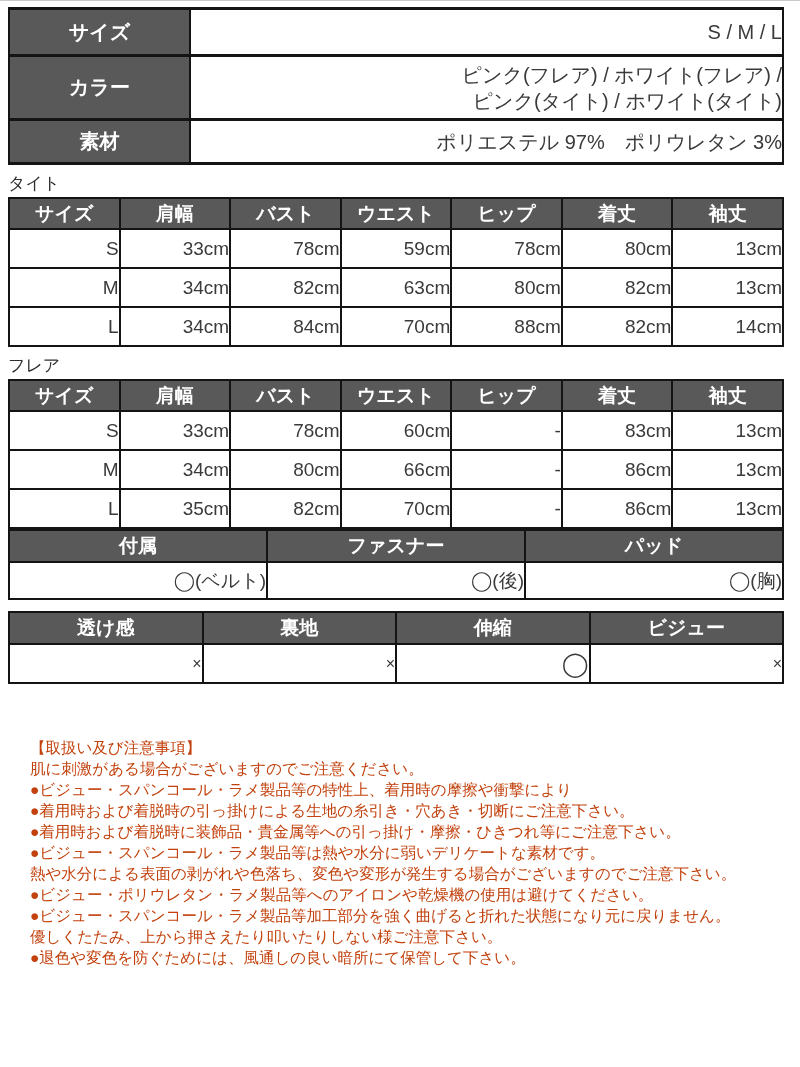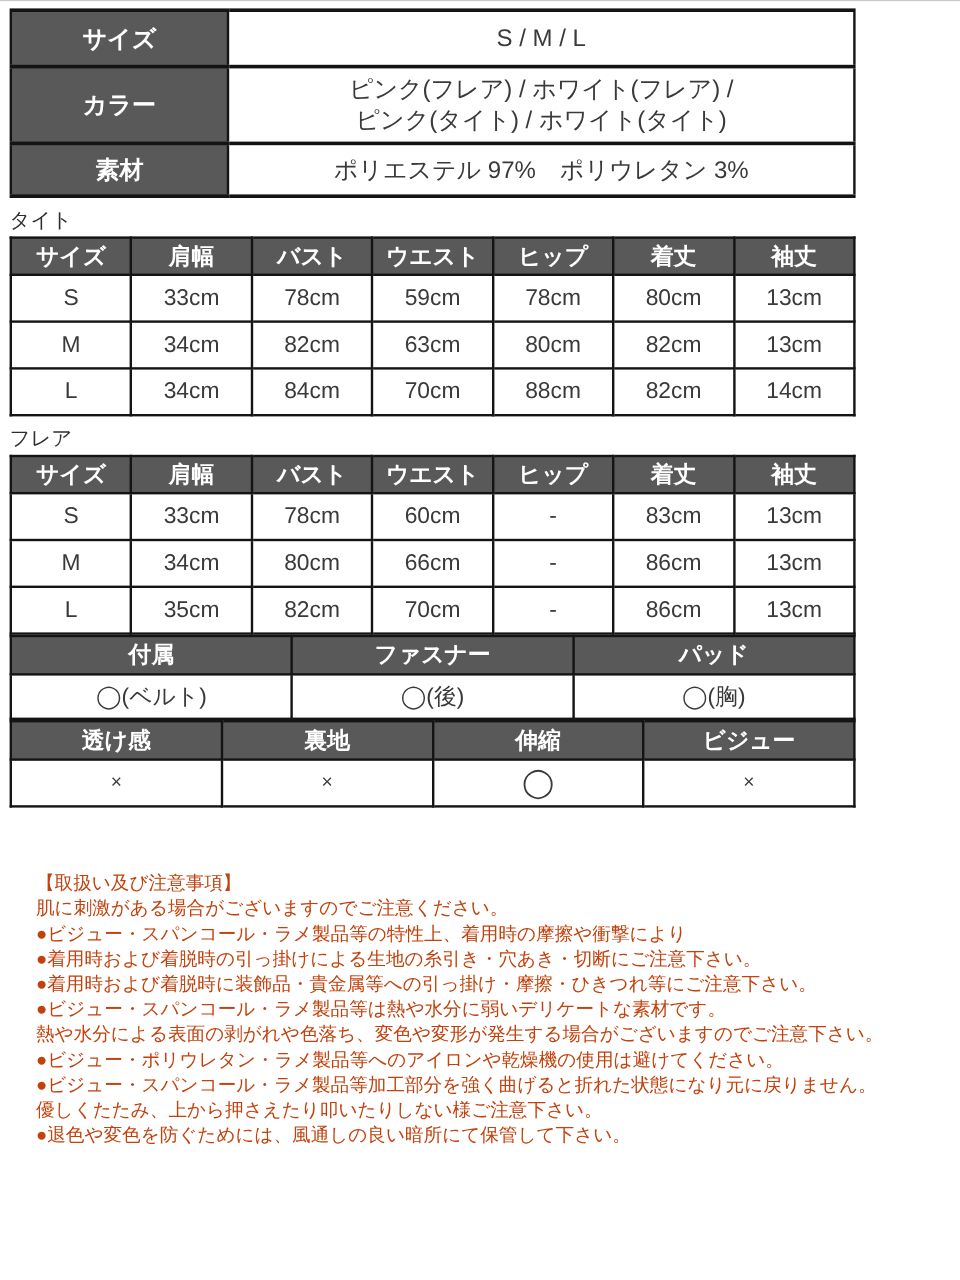--- a/index.html
+++ b/index.html
@@ -6,44 +6,44 @@
   html, body { margin: 0; padding: 0; }
   body {
     width: 800px; height: 1067px;
     background: #ffffff;
     font-family: "Liberation Sans", "DejaVu Sans", sans-serif;
     overflow: hidden;
   }
   .top-edge-line { width: 100%; height: 1px; background: #c9c9c9; }
   .wrap { padding: 6px 7px 0 8px; }
 
-  table { border-collapse: collapse; table-layout: fixed; width: 705px; }
+  table { border-collapse: collapse; table-layout: fixed; width: 776px; }
   th, td {
     border: 2px solid #141414;
     text-align: center; vertical-align: middle; padding: 0;
   }
   th { background: #595959; color: #ffffff; font-weight: bold; }
-  td { color: #3a3a3a; }
+  td { color: #3a3a3a; text-align: right; }
 
   
   .spec th, .spec td { border-width: 3px 2px; font-size: 20px; }
   .spec th { width: 181px; }
   .spec .r1 th, .spec .r1 td { height: 47px; }
   .spec .r2 th, .spec .r2 td { height: 64px; }
   .spec .r3 th, .spec .r3 td { height: 44px; }
   .spec td { white-space: pre-line; line-height: 26px; }
 
   
   .size-label { font-size: 17px; color: #2e2e2e; margin: 7px 0 2px 0; }
   .size-table th { height: 31px; font-size: 19px; }
   .size-table td { height: 39px; font-size: 19px; }
 
   
   .feat1 { }
-  .feat2 { margin-top: 0; }
+  .feat2 { margin-top: 11px; }
   .feat1 th, .feat2 th { height: 32px; font-size: 19px; }
   .feat1 td { height: 37px; font-size: 19px; }
   .feat2 td { height: 39px; font-size: 16px; }
   .feat2 td.big-circle { font-size: 24px; }
 
   
   .notes {
     margin-top: 53px; padding-left: 22px;
     font-size: 15.5px; line-height: 21px; color: #c2410c;
   }

